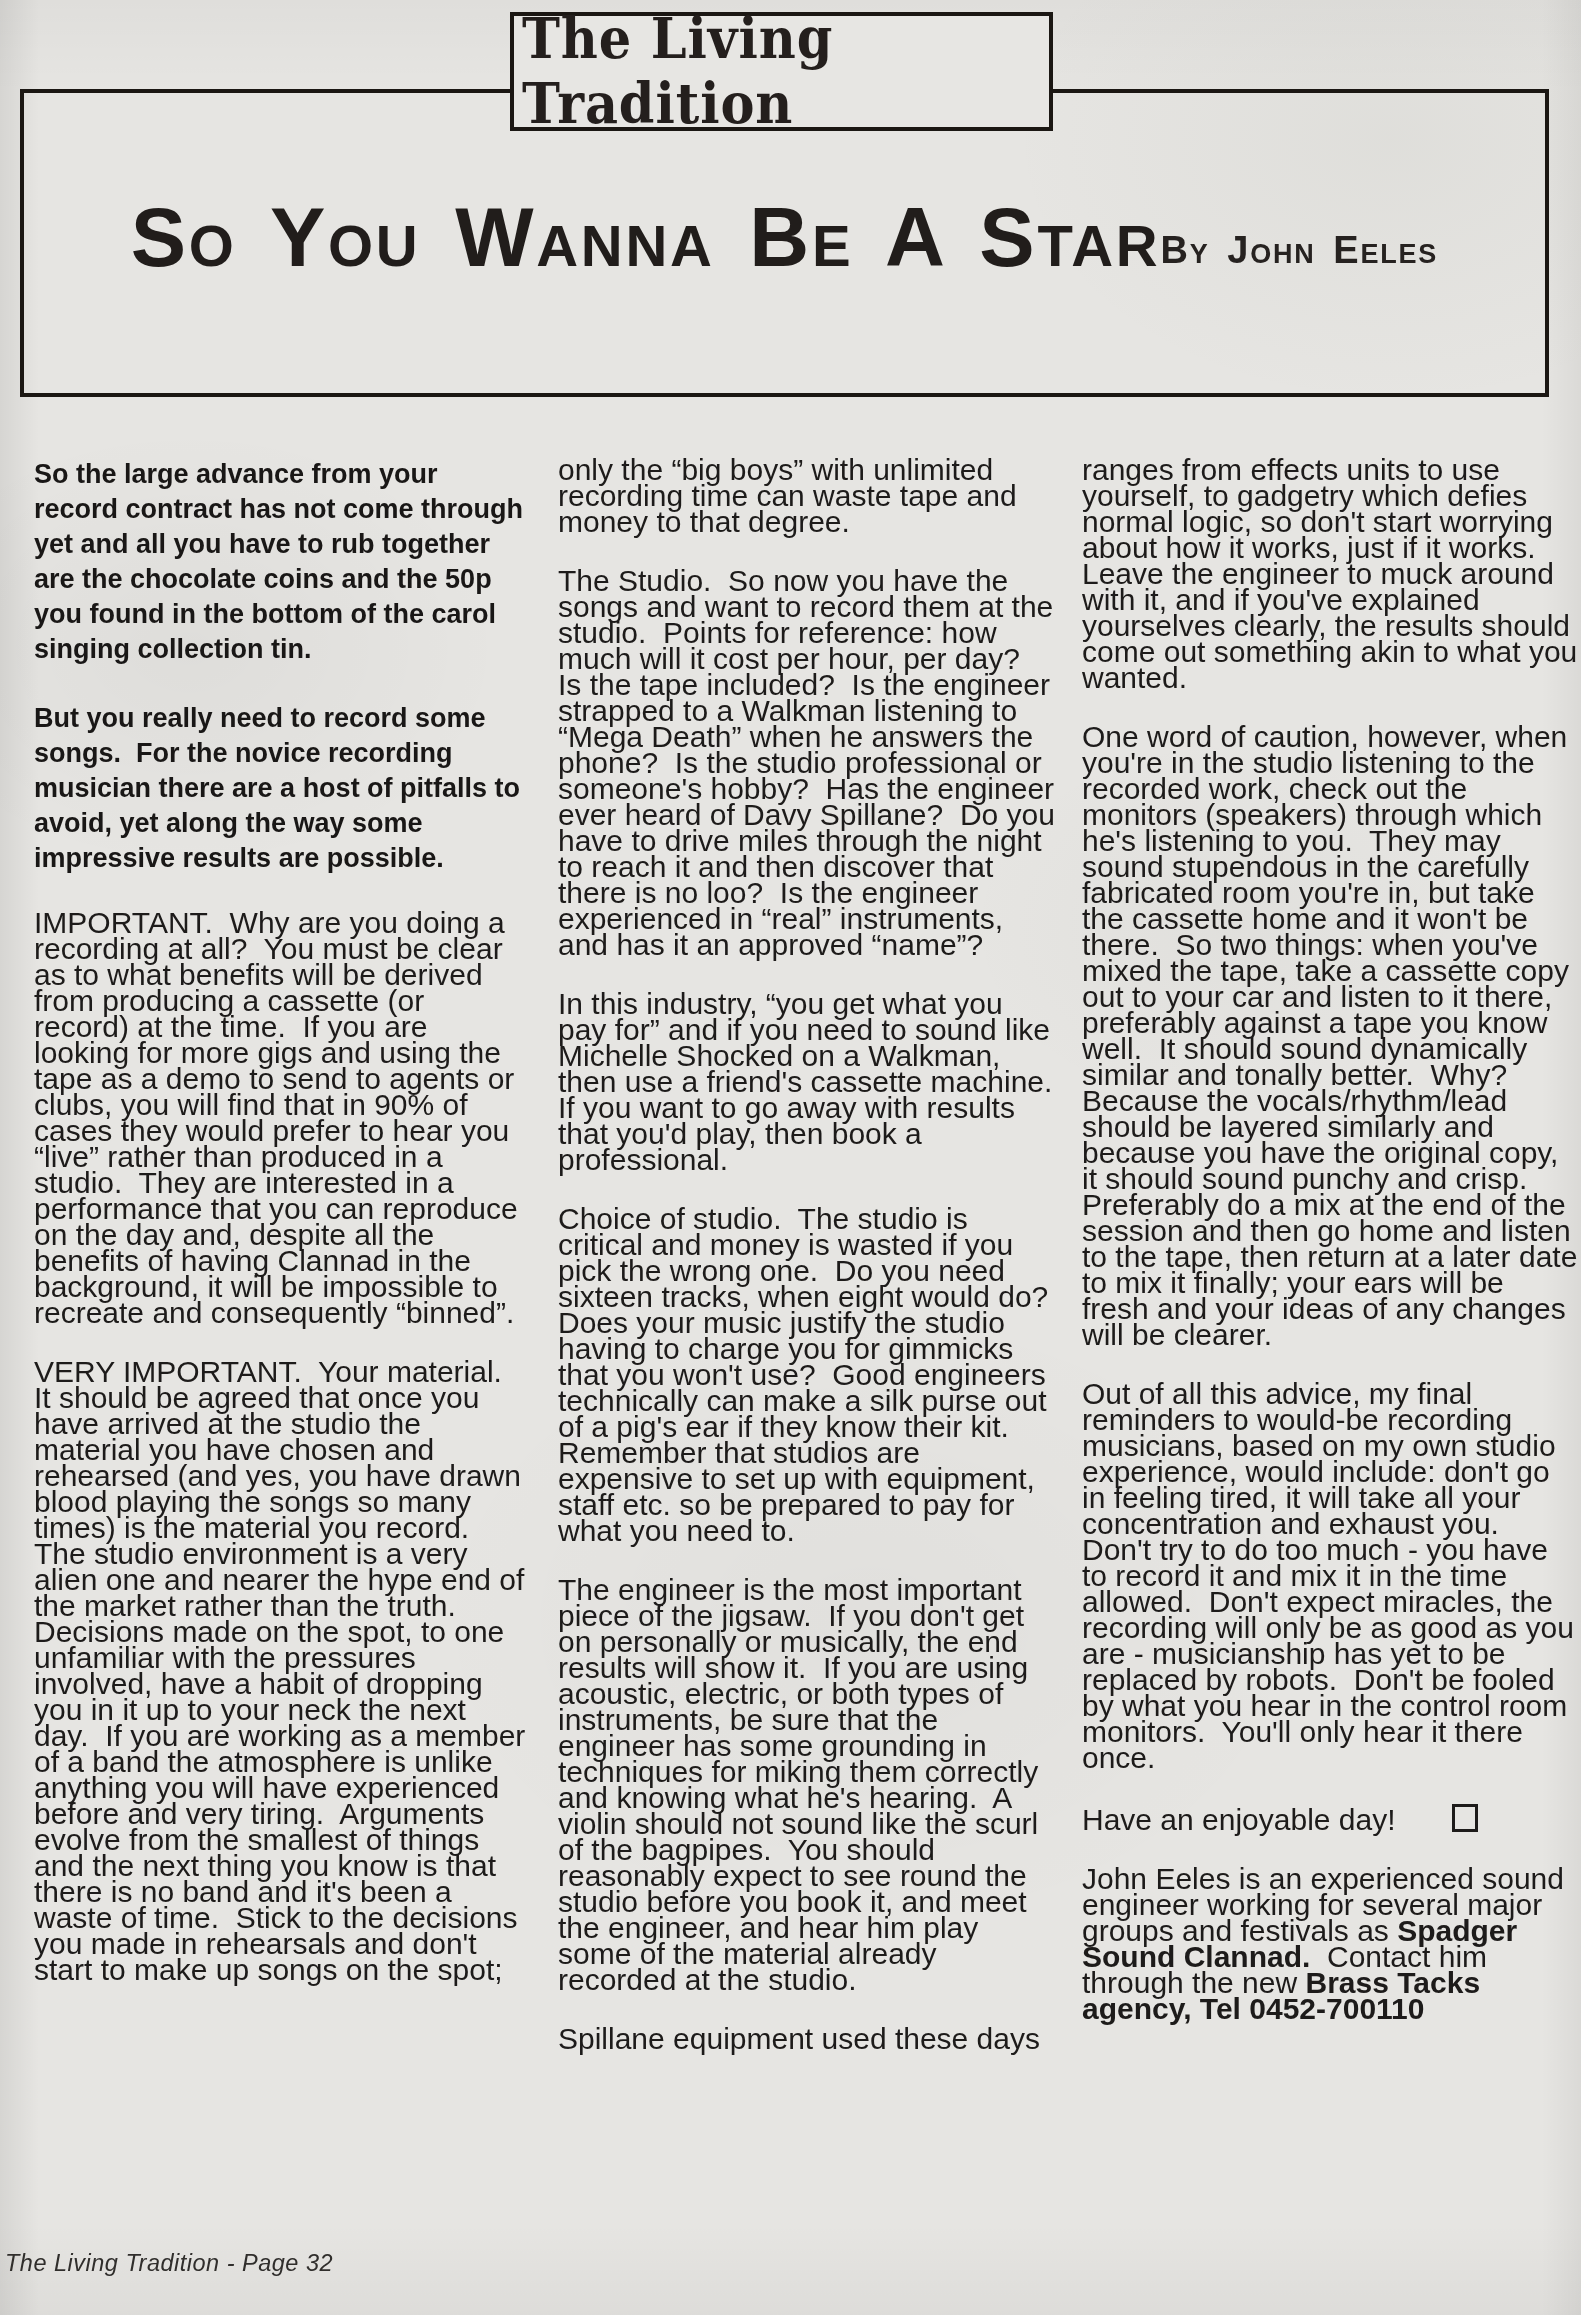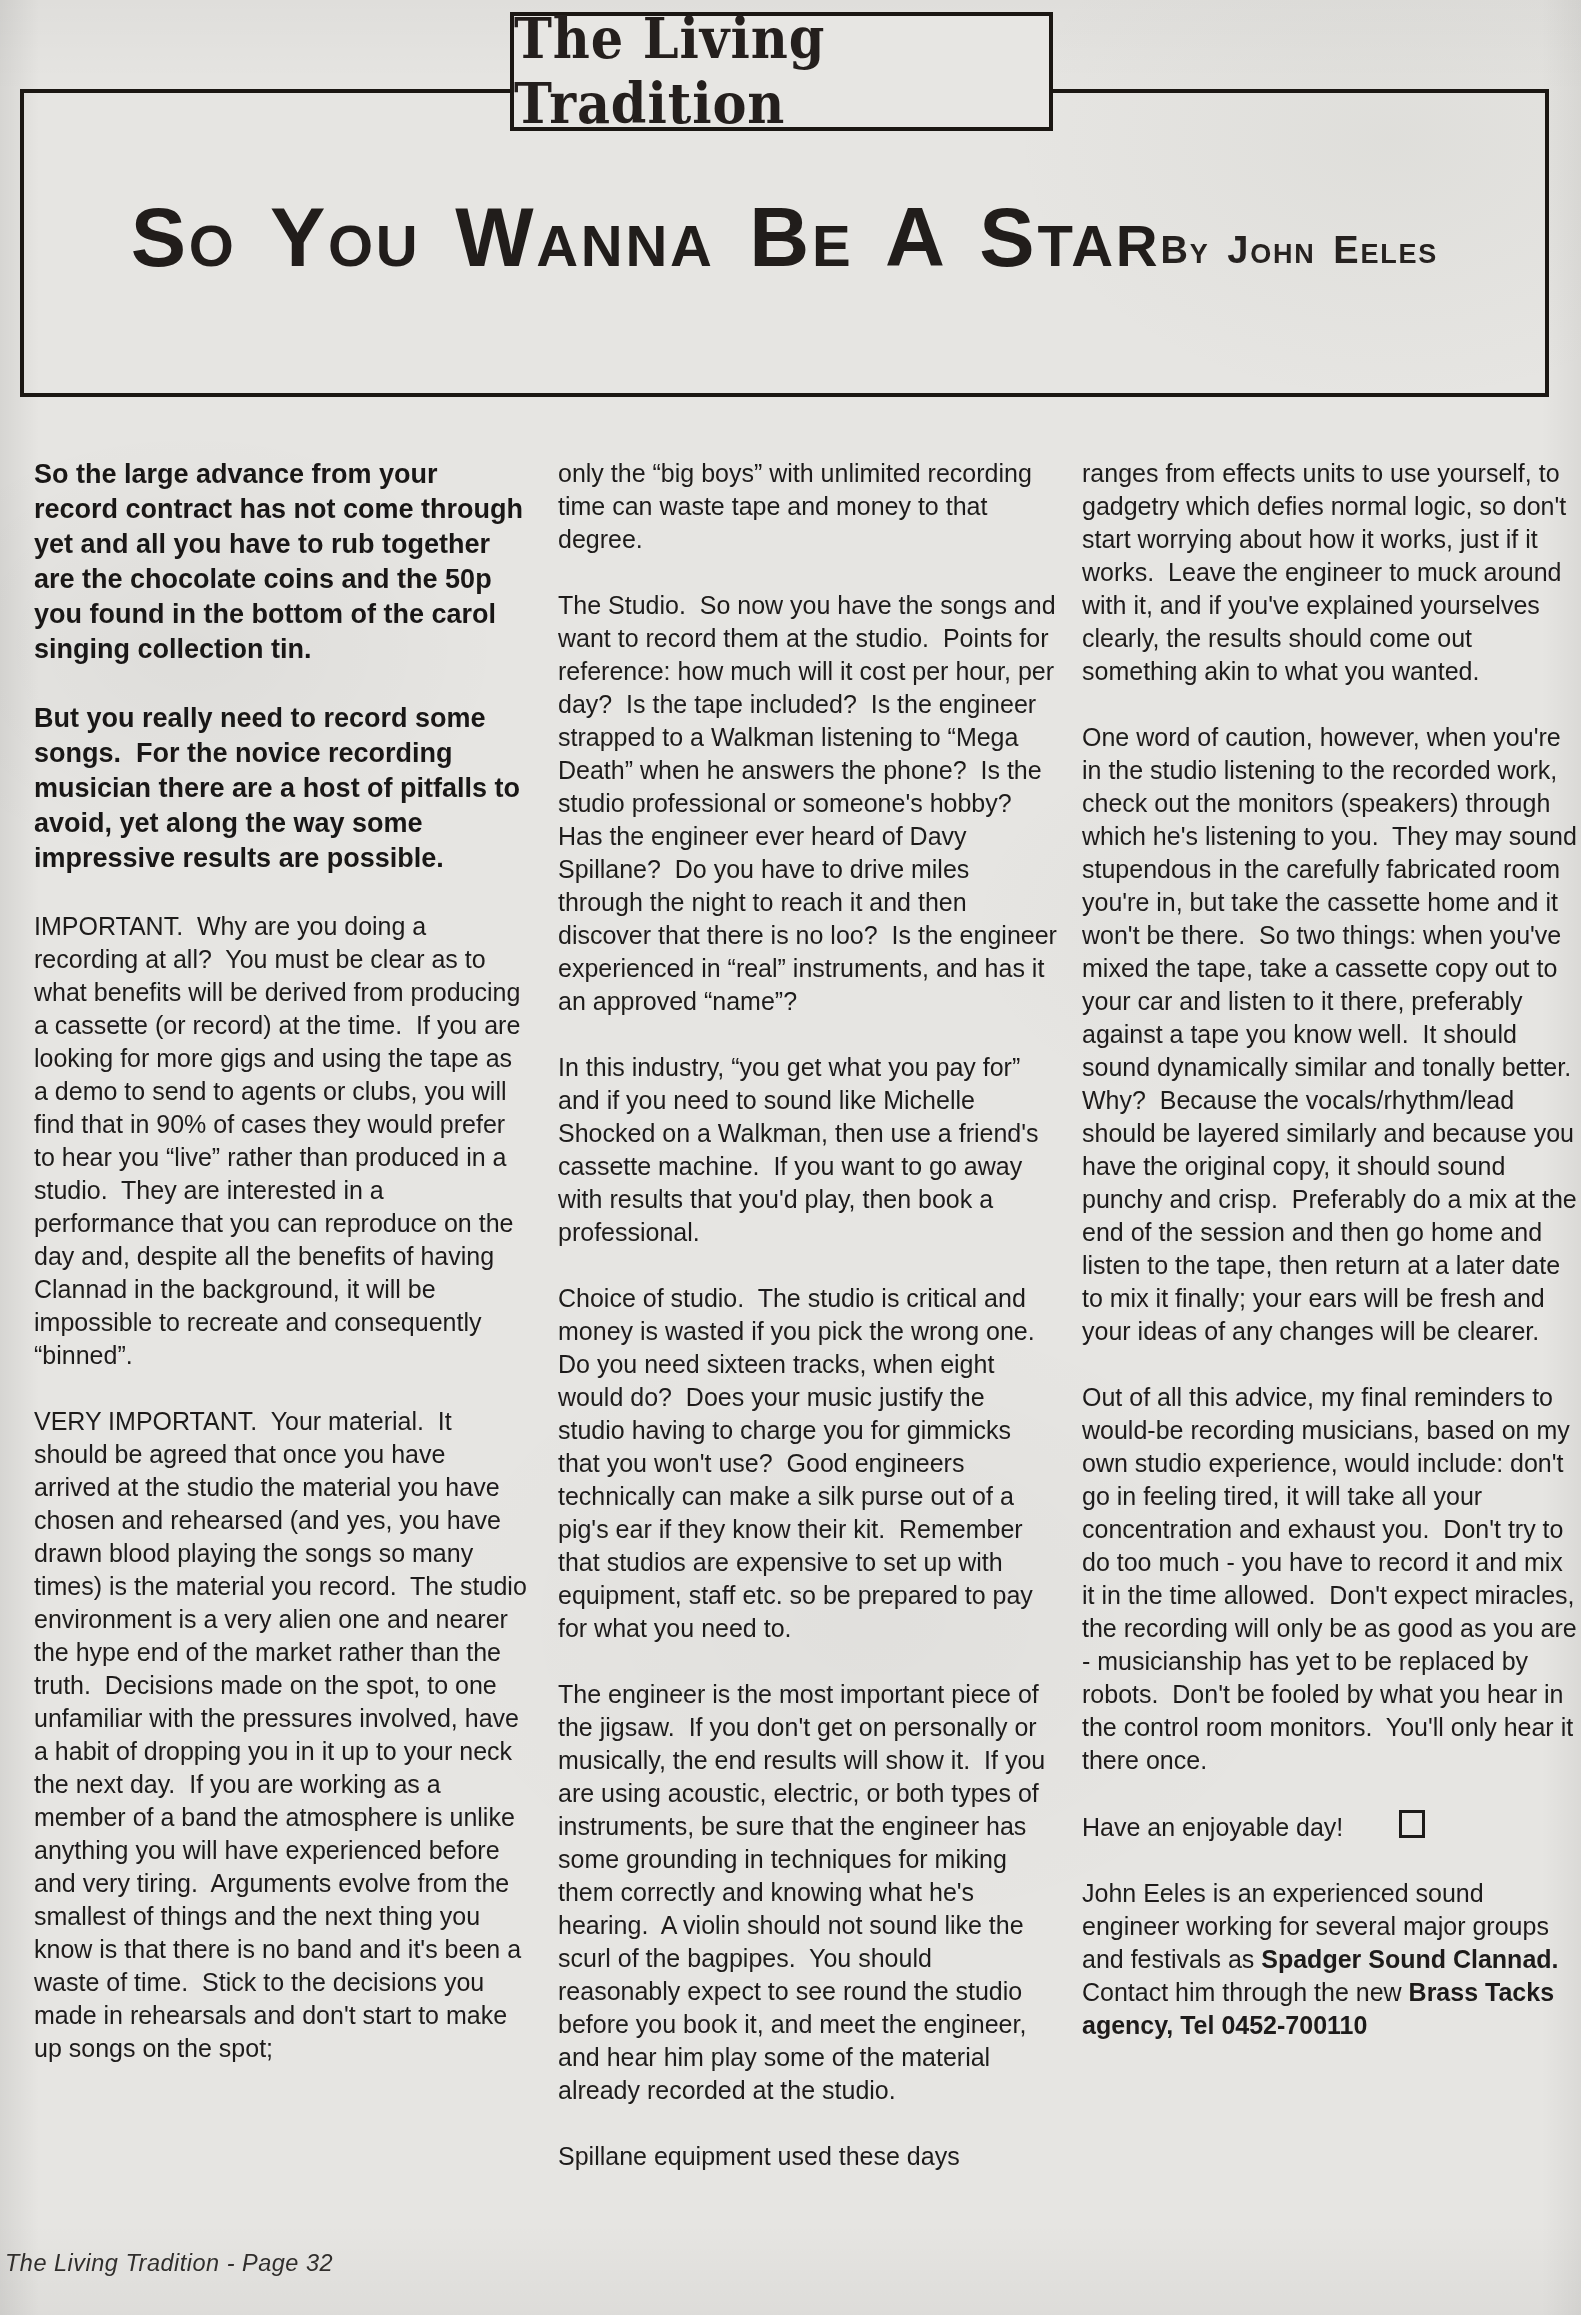--- a/index.html
+++ b/index.html
@@ -39,34 +39,35 @@
     color: #262220;
     text-align: right;
   }
   
   .masthead {
     position: absolute; left: 510px; top: 11.8px; width: 543px; height: 119px;
     border: 4.5px solid #1b1713; box-sizing: border-box;
     background: #e7e6e3;
     display: flex; align-items: center; justify-content: center;
     z-index: 2;
+    padding-left: 8px;
   }
   .masthead-text {
     font-family: "DejaVu Serif", serif; font-weight: bold;
     font-size: 51px; letter-spacing: 0.9px; color: #241f1d;
     transform: scaleY(1.08);
   }
   
   .col { position: absolute; top: 457px; }
   .col1 { left: 34px;  width: 493px; }
   .col2 { left: 558px; width: 499px; }
   .col3 { left: 1082px; width: 496px; }
   .col p {
     margin: 0 0 33px 0;
-    font-size: 25px; line-height: 33px;
+    font-size: 30px; line-height: 26px;
     white-space: pre-wrap; color: #1d1b1a;
   }
   .col p.intro {
     font-weight: bold; font-size: 27px; line-height: 35px;
     margin-bottom: 34px; color: #191716;
   }
   .b { font-weight: bold; }
   .endsq {
     display: inline-block; width: 20px; height: 22px;
     border: 3.6px solid #1d1b1a; margin-left: 56px;

